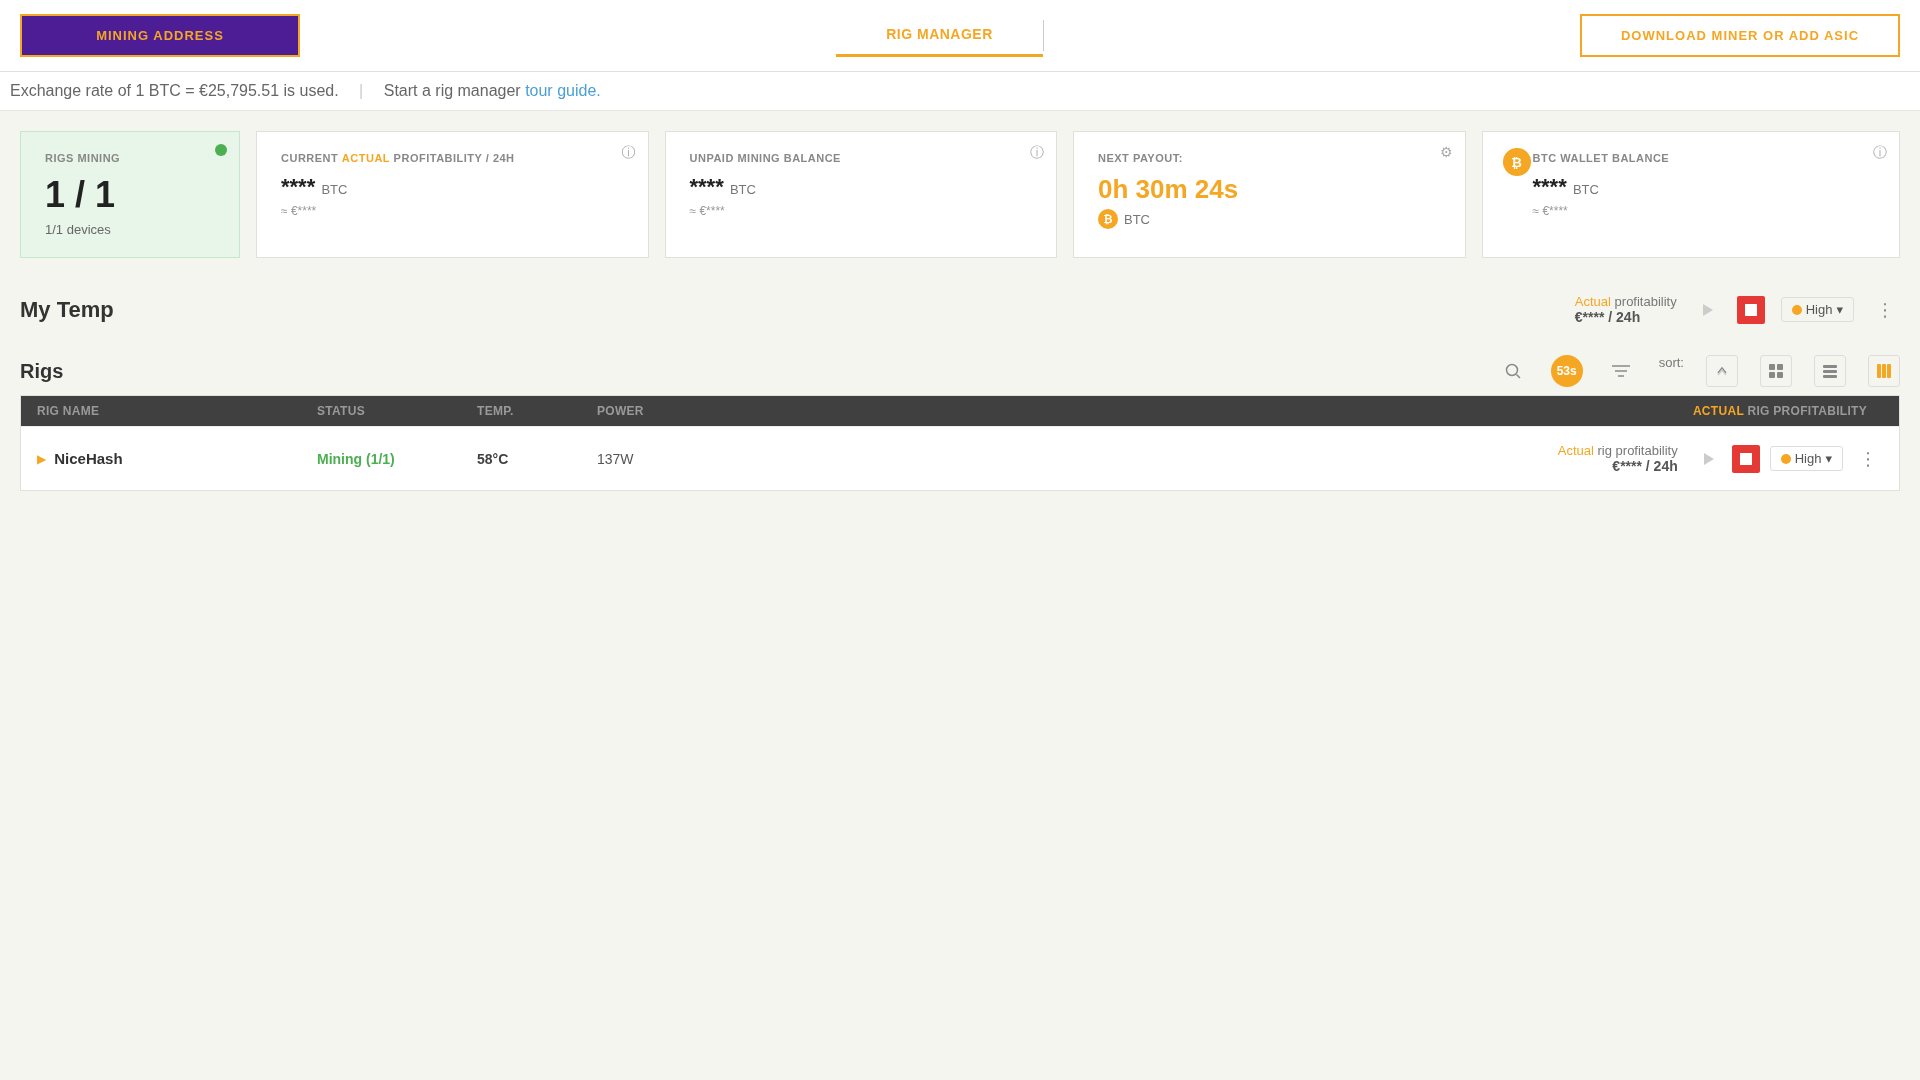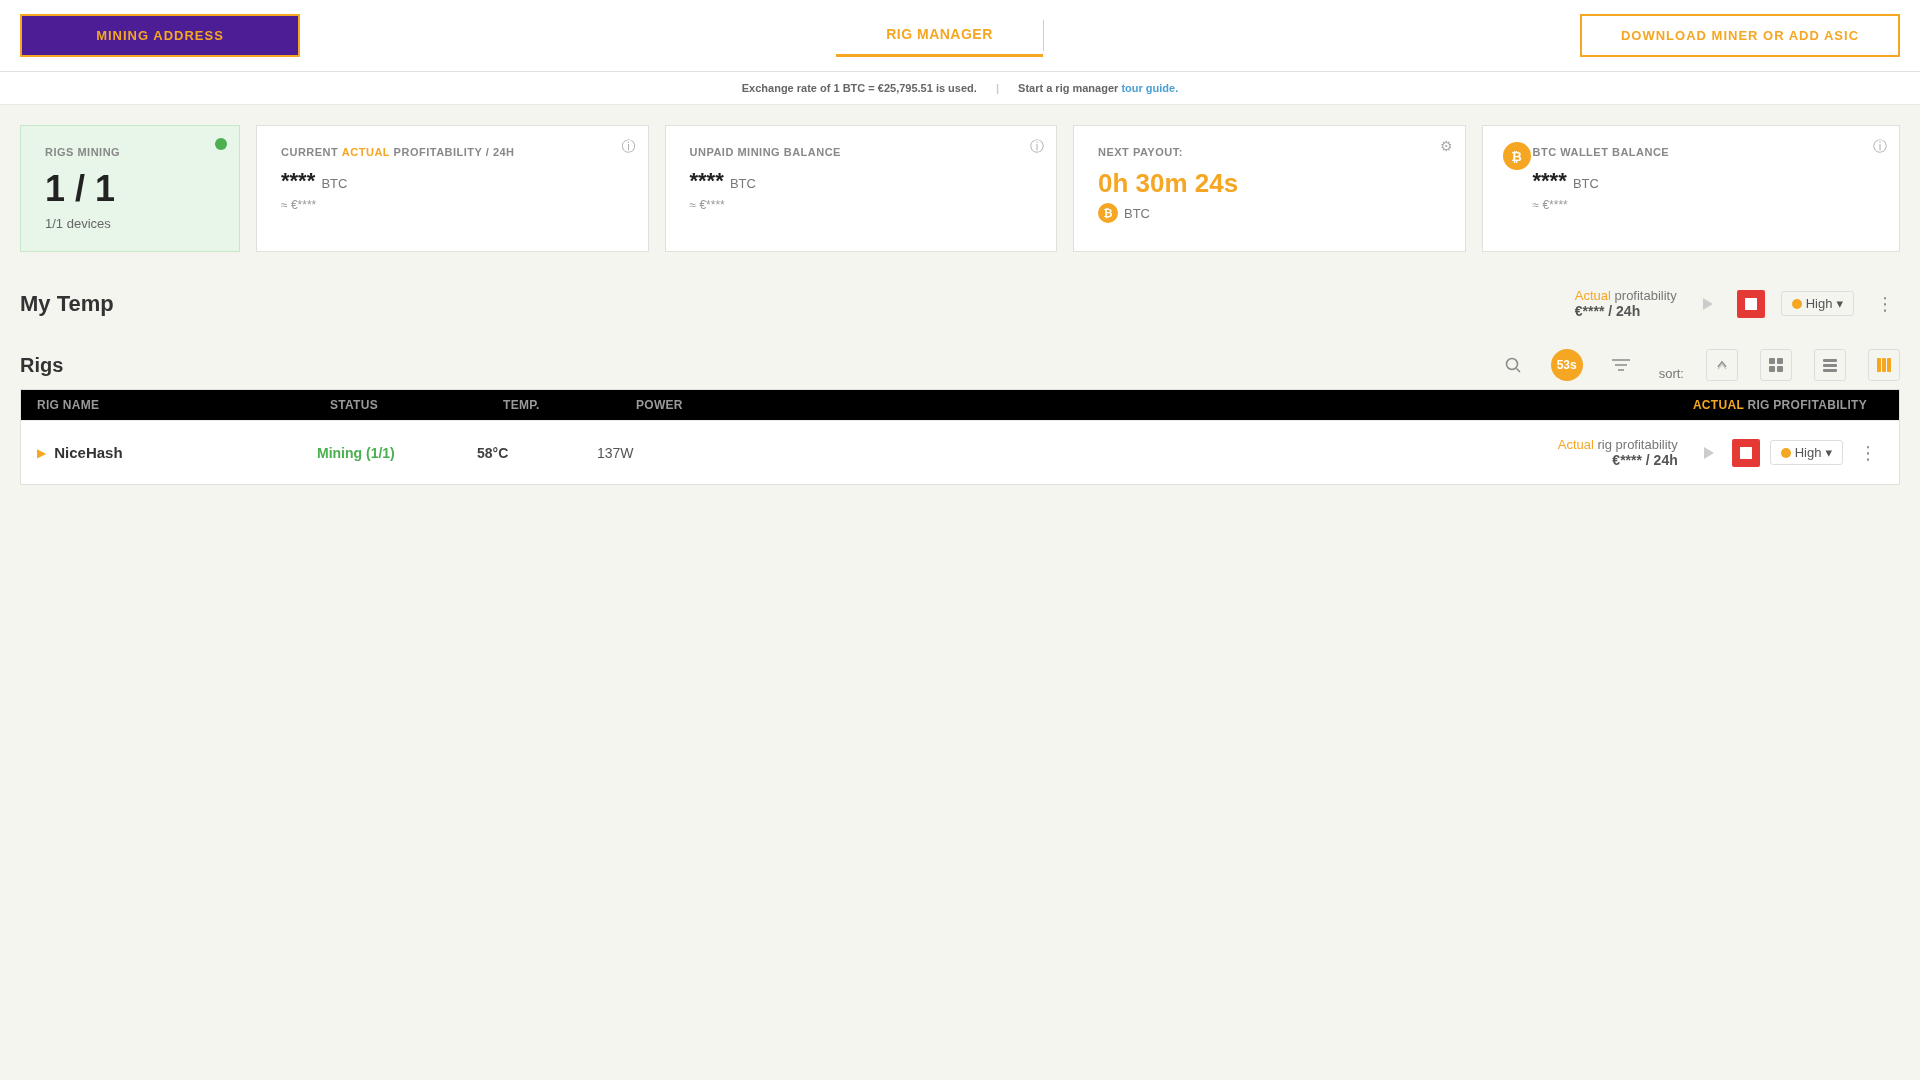--- a/index.html
+++ b/index.html
@@ -71,27 +71,25 @@
       font-size: 13px;
       font-weight: 700;
       letter-spacing: 1px;
       cursor: pointer;
       text-transform: uppercase;
       min-width: 320px;
     }
 
     
     .exchange-bar {
-      text-align: center;
       padding: 10px;
-      font-size: 11px;
+      font-size: 16px;
       color: #666;
       background: #fff;
       border-bottom: 1px solid #e8e8e4;
-      font-weight: bold;
     }
     .exchange-bar a {
       color: #4a9fd4;
       text-decoration: none;
     }
     .exchange-bar .separator {
       margin: 0 16px;
       color: #ccc;
     }
 
@@ -299,21 +297,21 @@
       justify-content: space-between;
       padding: 12px 0 8px 0;
     }
     .rigs-title {
       font-size: 20px;
       font-weight: 600;
       color: #333;
     }
     .rigs-toolbar-right {
       display: flex;
-      align-items: flex-end;
+      align-items: flex-start;
       gap: 22px;
     }
     .search-icon-btn {
       width: 32px;
       height: 32px;
       display: flex;
       align-items: center;
       justify-content: center;
       cursor: pointer;
       color: #888;
@@ -428,23 +426,23 @@
     }
     .rig-col-actions {
       display: flex;
       align-items: center;
       gap: 10px;
     }
     .col-header-row {
       display: flex;
       align-items: flex-start;
       padding: 8px 16px;
-      background: #000000;
+      background: #404040;
       border-bottom: 1px solid #eee;
-      gap: 13px;
+      gap: 0;
     }
     .col-header {
       font-size: 12px;
       color: #999;
       text-transform: uppercase;
       letter-spacing: 0.3px;
       font-weight: 600;
     }
     .col-h-name { width: 280px; }
     .col-h-status { width: 160px; }

